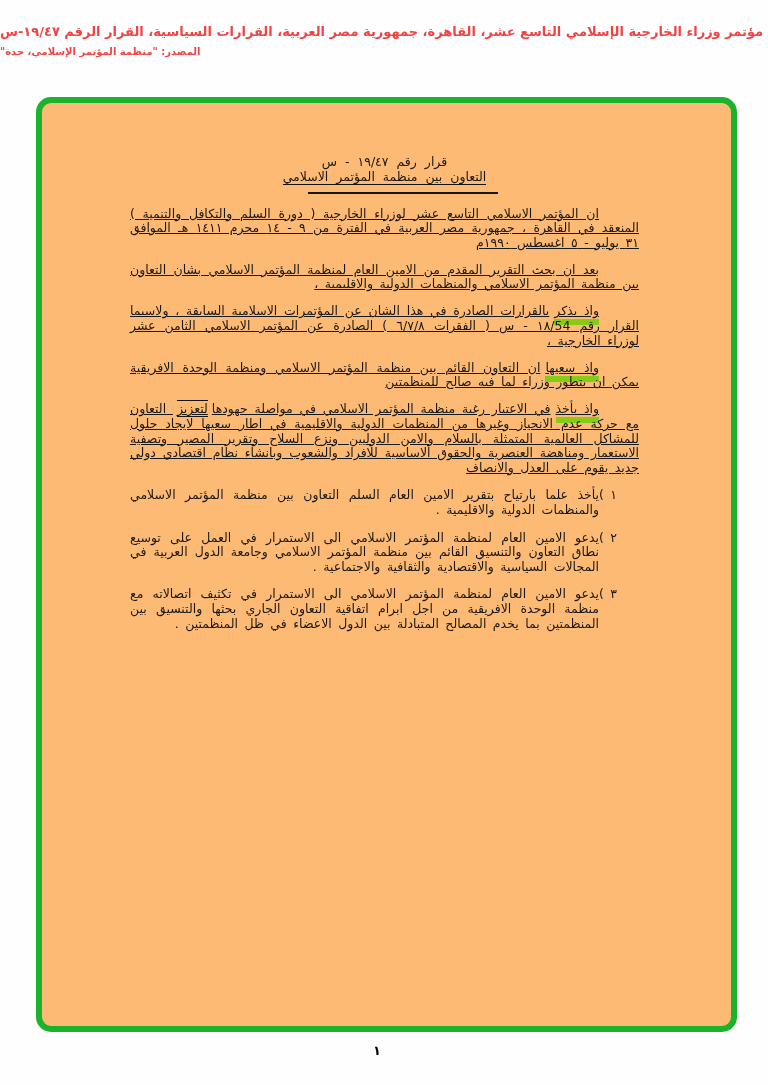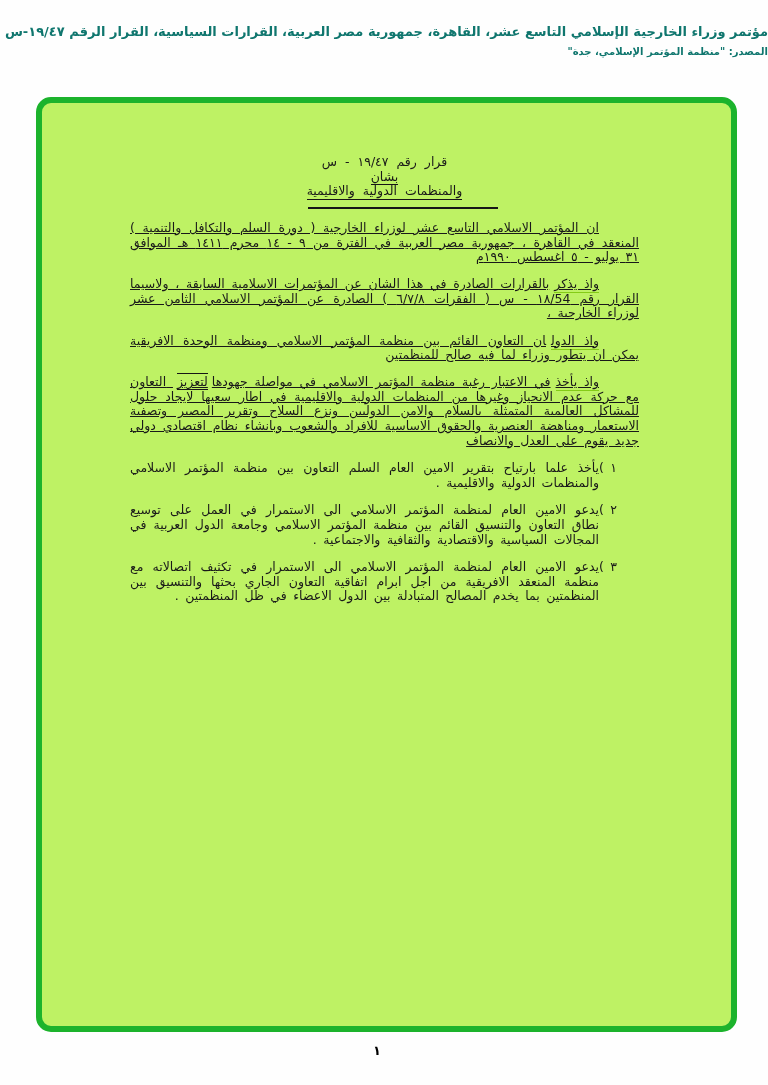--- a/index.html
+++ b/index.html
@@ -14,41 +14,41 @@
     position: relative;
     width: 768px; height: 1085px;
     background: #fefefe;
     color: #1a1a1a;
   }
   
   .caption {
     position: absolute;
     top: 24px; left: 0; right: 0;
     direction: rtl;
-    text-align: right;
-    color: #0f766e;
+    text-align: left;
+    color: #ef4444;
   }
   .caption-line1 {
     font-size: 13px;
     font-weight: bold;
     letter-spacing: 0.1px;
   }
   .caption-line2 {
     margin-top: 7px;
     font-size: 10px;
     font-weight: bold;
   }
   
   .doc-frame {
     position: absolute;
     left: 36px; top: 97px;
     width: 701px; height: 935px;
     border: 6px solid #1cb32c;
     border-radius: 15px;
-    background: #bef264;
+    background: #fdba74;
   }
   .doc-content {
     position: absolute;
     top: 0; left: 0; right: 0; bottom: 0;
     padding: 52px 92px 20px 88px;
     direction: rtl;
     font-size: 12.5px;
     line-height: 14.6px;
     word-spacing: 2.5px;
     color: #191919;
@@ -70,21 +70,21 @@
     transform: translateX(18px);
   }
   
   .para {
     margin-top: 12.5px;
     text-align: justify;
     text-indent: 40px;
     text-decoration: underline;
   }
   .lead:not(:empty) {
-    border-bottom: 1px solid #84cc16;
+    border-bottom: 6px solid #84cc16;
     padding-bottom: 1px;
     margin-left: 5px;
   }
   .boxed:empty { display: none; }
   .boxed {
     border-top: 1px solid #151515;
     border-bottom: 1px solid #151515;
     margin: 8px 4px;
   }
   
@@ -124,55 +124,57 @@
   <div class="caption">
     <div class="caption-line1">مؤتمر وزراء الخارجية الإسلامي التاسع عشر، القاهرة، جمهورية مصر العربية، القرارات السياسية، القرار الرقم ١٩/٤٧-س</div>
     <div class="caption-line2">المصدر:  "منظمة المؤتمر الإسلامي، جدة"</div>
   </div>
 
   <div class="doc-frame">
     <div class="doc-content">
 
       <div class="title-block">
         <span class="title-line">قرار رقم ١٩/٤٧ - س</span>
-        <span class="title-line"><span class="u">بشان</span></span>
-        <span class="title-line"><span class="u">والمنظمات الدولية والاقليمية</span></span>
+        <span class="title-line"><span class="u">التعاون بين منظمة المؤتمر الاسلامي</span></span>
         <div class="title-rule"></div>
       </div>
 
       <p class="para">
         <span class="lead"></span><span>ان المؤتمر الاسلامي التاسع عشر لوزراء الخارجية ( دورة السلم والتكافل والتنمية ) المنعقد في القاهرة ، جمهورية مصر العربية في الفترة من ٩ - ١٤ محرم ١٤١١ هـ الموافق ٣١ يوليو - ٥ اغسطس ١٩٩٠م</span><span></span>
       </p>
 
+      <p class="para">
+        <span class="lead"></span><span>بعد ان بحث التقرير المقدم من الامين العام لمنظمة المؤتمر الاسلامي بشان التعاون بين منظمة المؤتمر الاسلامي والمنظمات الدولية والاقليمية ،</span><span></span>
+      </p>
 
       <p class="para">
         <span class="lead">واذ يذكر</span><span>بالقرارات الصادرة في هذا الشان عن المؤتمرات الاسلامية السابقة ، ولاسيما القرار رقم ١٨/54 - س ( الفقرات ٦/٧/٨ ) الصادرة عن المؤتمر الاسلامي الثامن عشر لوزراء الخارجية ،</span><span></span>
       </p>
 
 
       <p class="para">
-        <span class="lead">واذ الدول</span><span>ان التعاون القائم بين منظمة المؤتمر الاسلامي ومنظمة الوحدة الافريقية يمكن ان يتطور وزراء لما فيه صالح للمنظمتين</span><span></span>
+        <span class="lead">واذ سعيها</span><span>ان التعاون القائم بين منظمة المؤتمر الاسلامي ومنظمة الوحدة الافريقية يمكن ان يتطور وزراء لما فيه صالح للمنظمتين</span><span></span>
       </p>
 
       <p class="para">
         <span class="lead">واذ يأخذ</span><span>في الاعتبار رغبة منظمة المؤتمر الاسلامي في مواصلة جهودها</span><span class="boxed">لتعزيز</span> <span>التعاون مع حركة عدم الانحياز وغيرها من المنظمات الدولية والاقليمية في اطار سعيها لايجاد حلول للمشاكل العالمية المتمثلة بالسلام والامن الدوليين ونزع السلاح وتقرير المصير وتصفية الاستعمار ومناهضة العنصرية والحقوق الاساسية للافراد والشعوب وبانشاء نظام اقتصادي دولي جديد يقوم على العدل والانصاف</span>
       </p>
 
       <div class="items">
         <div class="item">
           <span class="item-marker">( ١</span>
           <span class="item-text">يأخذ علما بارتياح بتقرير الامين العام السلم التعاون بين منظمة المؤتمر الاسلامي والمنظمات الدولية والاقليمية .</span>
         </div>
         <div class="item">
           <span class="item-marker">( ٢</span>
           <span class="item-text">يدعو الامين العام لمنظمة المؤتمر الاسلامي الى الاستمرار في العمل على توسيع نطاق التعاون والتنسيق القائم بين منظمة المؤتمر الاسلامي وجامعة الدول العربية في المجالات السياسية والاقتصادية والثقافية والاجتماعية .</span>
         </div>
         <div class="item">
           <span class="item-marker">( ٣</span>
-          <span class="item-text">يدعو الامين العام لمنظمة المؤتمر الاسلامي الى الاستمرار في تكثيف اتصالاته مع منظمة المنعقد الافريقية من اجل ابرام اتفاقية التعاون الجاري بحثها والتنسيق بين المنظمتين بما يخدم المصالح المتبادلة بين الدول الاعضاء في ظل المنظمتين .</span>
+          <span class="item-text">يدعو الامين العام لمنظمة المؤتمر الاسلامي الى الاستمرار في تكثيف اتصالاته مع منظمة الوحدة الافريقية من اجل ابرام اتفاقية التعاون الجاري بحثها والتنسيق بين المنظمتين بما يخدم المصالح المتبادلة بين الدول الاعضاء في ظل المنظمتين .</span>
         </div>
       </div>
 
     </div>
   </div>
 
   <div class="page-number">١</div>
 
 </div>
 

